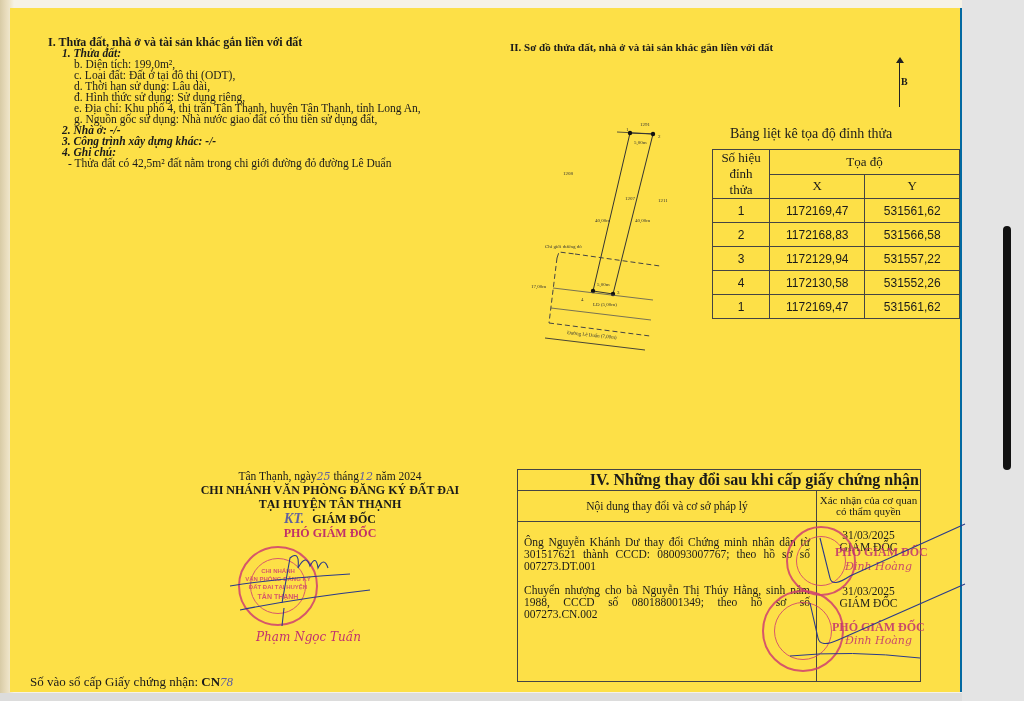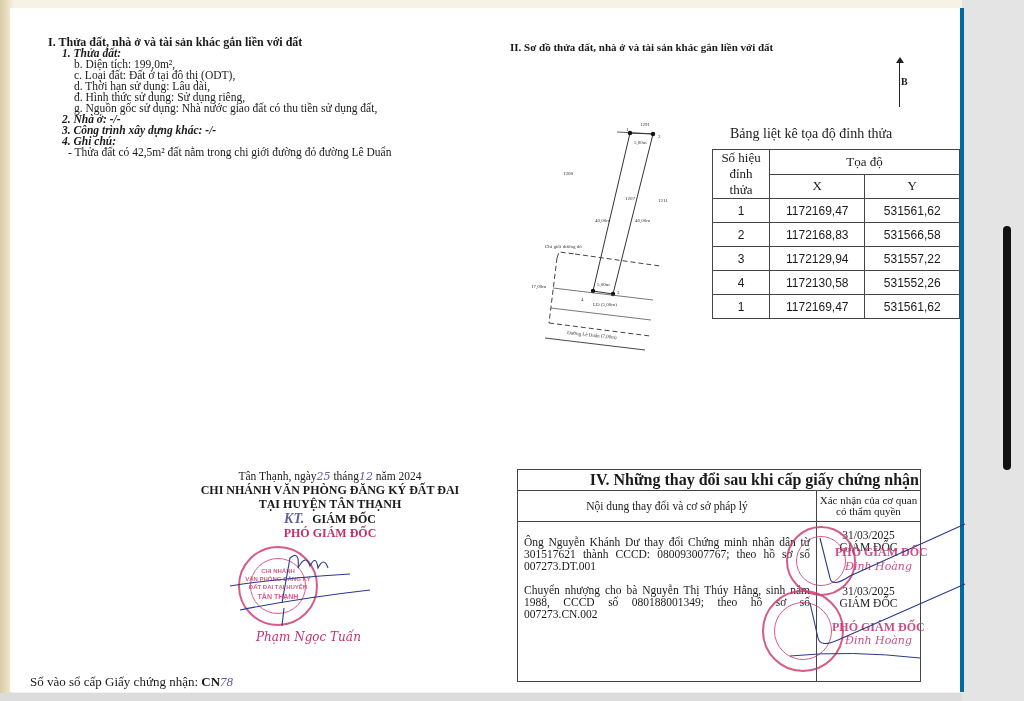--- a/index.html
+++ b/index.html
@@ -16,22 +16,22 @@
     .paper-edge {
       position: absolute;
       left: 0; top: 0;
       width: 962px; height: 693px;
       background: linear-gradient(90deg, #d8cba6 0px, #e8dcbc 6px, #efe6cc 10px, #f6f2e6 14px);
     }
     .paper {
       position: absolute;
       left: 10px; top: 8px;
       width: 950px; height: 684px;
-      background: #ffffff;
-      border-right: 4px solid #0369a1;
+      background: #fde047;
+      border-right: 2px solid #0369a1;
       font-family: "Liberation Serif", "DejaVu Serif", serif;
       color: #1a1a1a;
     }
     .paper-bottom-shadow {
       position: absolute;
       left: 0; top: 693px;
       width: 962px; height: 8px;
       background: #dcdcdc;
     }
 
@@ -142,20 +142,21 @@
 
   <div class="paper">
 
     <div class="sec1">
       <div class="h">I. Thửa đất, nhà ở và tài sản khác gắn liền với đất</div>
       <div class="sub">1. Thửa đất:</div>
       <div class="item">b. Diện tích: 199,0m²,</div>
       <div class="item">c. Loại đất: Đất ở tại đô thị (ODT),</div>
       <div class="item">d. Thời hạn sử dụng: Lâu dài,</div>
       <div class="item">đ. Hình thức sử dụng: Sử dụng riêng,</div>
+      <div class="item">e. Địa chỉ: Khu phố 4, thị trấn Tân Thạnh, huyện Tân Thạnh, tỉnh Long An,</div>
       <div class="item">g. Nguồn gốc sử dụng: Nhà nước giao đất có thu tiền sử dụng đất,</div>
       <div class="sub">2. Nhà ở: -/-</div>
       <div class="sub">3. Công trình xây dựng khác: -/-</div>
       <div class="sub">4. Ghi chú:</div>
       <div class="note">- Thửa đất có 42,5m² đất nằm trong chi giới đường đỏ đường Lê Duẩn</div>
     </div>
 
     <div class="sec2-title">II. Sơ đồ thửa đất, nhà ở và tài sản khác gắn liền với đất</div>
     <div class="north">
       <div class="line"></div>

